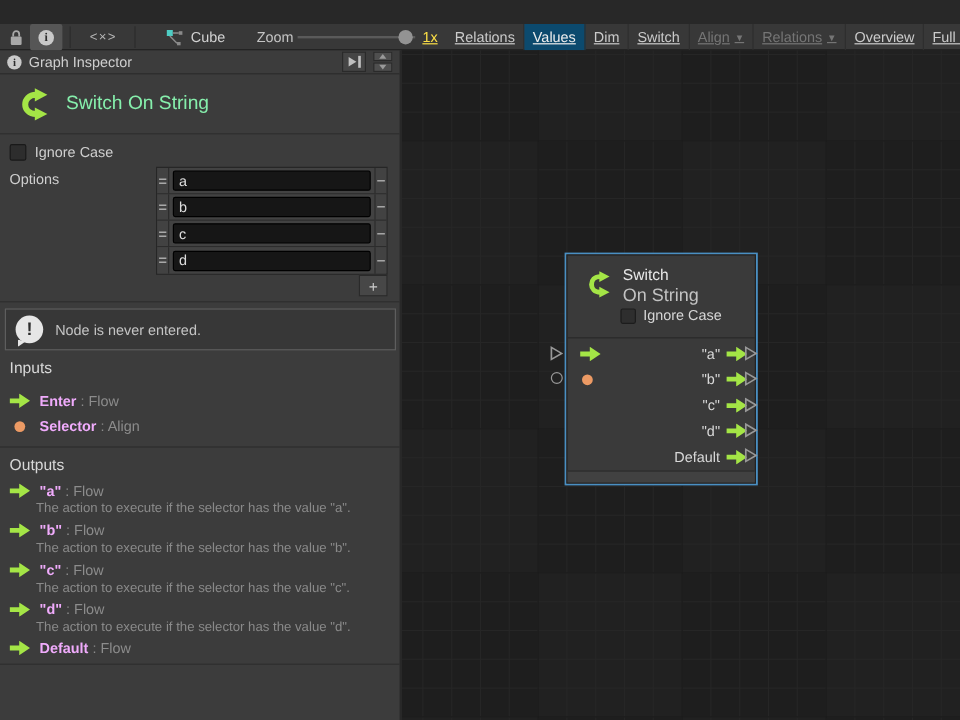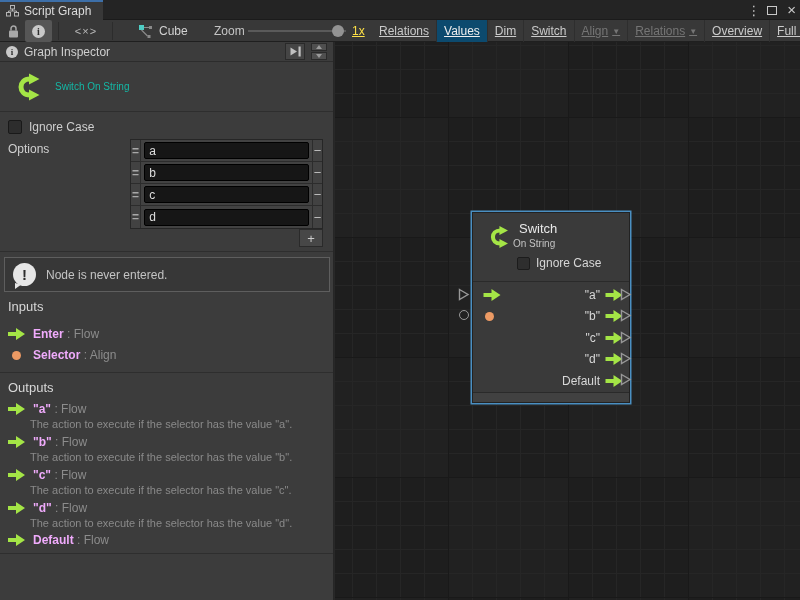--- a/index.html
+++ b/index.html
@@ -45,21 +45,21 @@
     display:flex; align-items:center; padding-left:6px; gap:6px; color:#cfcfcf; }
   .gi-right { position:absolute; right:6px; top:1px; display:flex; gap:6px; align-items:center; }
   .dock-btn { width:20px; height:17px; background:#454545; border:1px solid #2a2a2a; display:flex; align-items:center; justify-content:center; }
   .spinner { display:flex; flex-direction:column; gap:1px; }
   .spin-btn { width:16px; height:8px; background:#4f4f4f; border:1px solid #2a2a2a; display:flex; align-items:center; justify-content:center; }
   .tri-up { width:0; height:0; border-left:3px solid transparent; border-right:3px solid transparent; border-bottom:4px solid #9a9a9a; }
   .tri-down { width:0; height:0; border-left:3px solid transparent; border-right:3px solid transparent; border-top:4px solid #9a9a9a; }
 
   .title-block { position:absolute; left:0; top:20px; width:100%; height:50px; border-bottom:1px solid #2e2e2e;
     display:flex; align-items:center; gap:13px; padding-left:10px; }
-  .unit-title { font-size:10px; color:#14b8a6; }
+  .unit-title { font-size:16px; color:#86efac; }
 
   .props { position:absolute; left:0; top:70px; width:100%; height:140px; border-bottom:1px solid #2e2e2e; }
   .ignore-row { position:absolute; left:8px; top:8px; display:flex; align-items:center; gap:7px; color:#cfcfcf; }
   .checkbox { width:14px; height:14px; background:#2d2d2d; border:1px solid #191919; border-radius:2px; }
   .options-label { position:absolute; left:8px; top:30px; color:#cfcfcf; }
   .opt-list { position:absolute; left:130px; top:27px; width:193px; border:1px solid #262626; }
   .opt-row { display:flex; align-items:center; height:22px; background:#424242; border-bottom:1px solid #2c2c2c; }
   .opt-row:last-child { border-bottom:none; }
   .opt-handle { width:25px; height:100%; display:flex; align-items:center; justify-content:center;
     color:#a8a8a8; border-right:1px solid #2c2c2c; font-weight:bold; letter-spacing:0; }
@@ -94,53 +94,37 @@
       linear-gradient(#262626 1px, transparent 1px),
       linear-gradient(90deg, #262626 1px, transparent 1px),
       repeating-conic-gradient(#212121 0% 25%, #1e1e1e 0% 50%);
     background-size:120px 120px,120px 120px,24px 24px,24px 24px,240px 240px;
     background-position:0 75px,113px 0,0 3px,17px 0,113px 75px; }
 
   .node { position:absolute; left:137px; top:170px; width:158px; height:191px; background:#3a3a3a;
     border:1px solid #222; box-shadow:0 0 0 1.5px #4a8fc2; }
   .node-header { position:relative; height:69px; border-bottom:1px solid #2a2a2a; }
   .node-title { position:absolute; left:46px; top:8px; font-size:13px; color:#e8e8e8; }
-  .node-subtitle { position:absolute; left:40px; top:25px; font-size:10px; color:#c2c2c2; }
+  .node-subtitle { position:absolute; left:46px; top:25px; font-size:15px; color:#c2c2c2; }
   .node-check { position:absolute; left:44px; top:43px; display:flex; align-items:center; gap:6px; color:#d6d6d6; }
   .node-check .checkbox { width:13px; height:13px; background:#2e2e2e; border-color:#1c1c1c; }
   .node-icon { position:absolute; left:11px; top:11px; }
   .n-row { position:absolute; left:0; width:100%; height:21px; display:flex; align-items:center; }
   .n-left { padding-left:10px; }
   .n-right { justify-content:flex-end; padding-right:6px; gap:5px; color:#d8d8d8; }
   .node-footer { position:absolute; left:0; bottom:0; width:100%; height:10px; background:#414141; border-top:1px solid #2a2a2a; }
 
   .marker { position:absolute; }
   .hollow-circle { width:10px; height:10px; border:1.4px solid #989898; border-radius:50%; }
 </style>
 </head>
 <body>
 
 <div class="app">
 
-  <div class="tabbar">
-    <div class="tab">
-      <svg width="13" height="12" viewBox="0 0 13 12">
-        <rect x="4.5" y="0.5" width="4" height="3.5" fill="none" stroke="#b5b5b5"></rect>
-        <rect x="0.5" y="7.5" width="4" height="3.5" fill="none" stroke="#b5b5b5"></rect>
-        <rect x="8.5" y="7.5" width="4" height="3.5" fill="none" stroke="#b5b5b5"></rect>
-        <path d="M6.5 4 v2 M2.5 7.5 v-1.5 h8 v1.5" fill="none" stroke="#b5b5b5"></path>
-      </svg>
-      <span>Script Graph</span>
-    </div>
-    <div class="win-controls">
-      <span class="win-menu">⋮</span>
-      <span class="win-max"></span>
-      <span class="win-close">×</span>
-    </div>
-  </div>
 
   <div class="toolbar">
     <div class="tb-btn lock-btn">
       <svg width="11" height="13" viewBox="0 0 11 13">
         <rect x="1" y="5.5" width="9" height="7" rx="1" fill="#a8a8a8"></rect>
         <path d="M3 5.5 V3.5 a2.5 2.5 0 0 1 5 0 V5.5" fill="none" stroke="#a8a8a8" stroke-width="1.5"></path>
       </svg>
     </div>
     <div class="tb-btn info-btn">
       <span class="info-circle">i</span>

